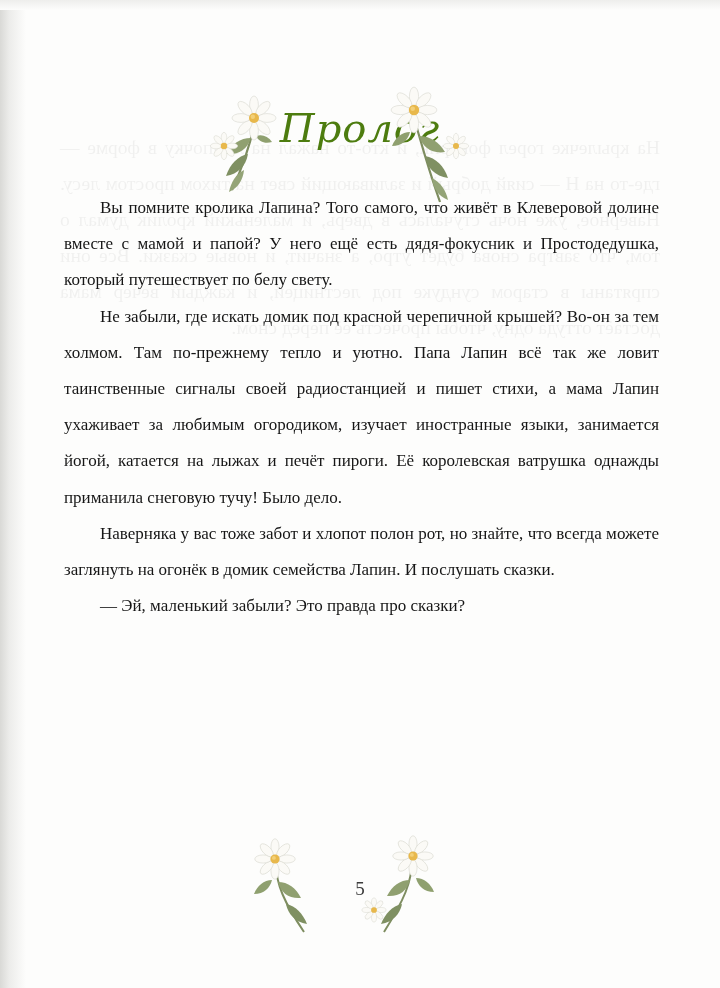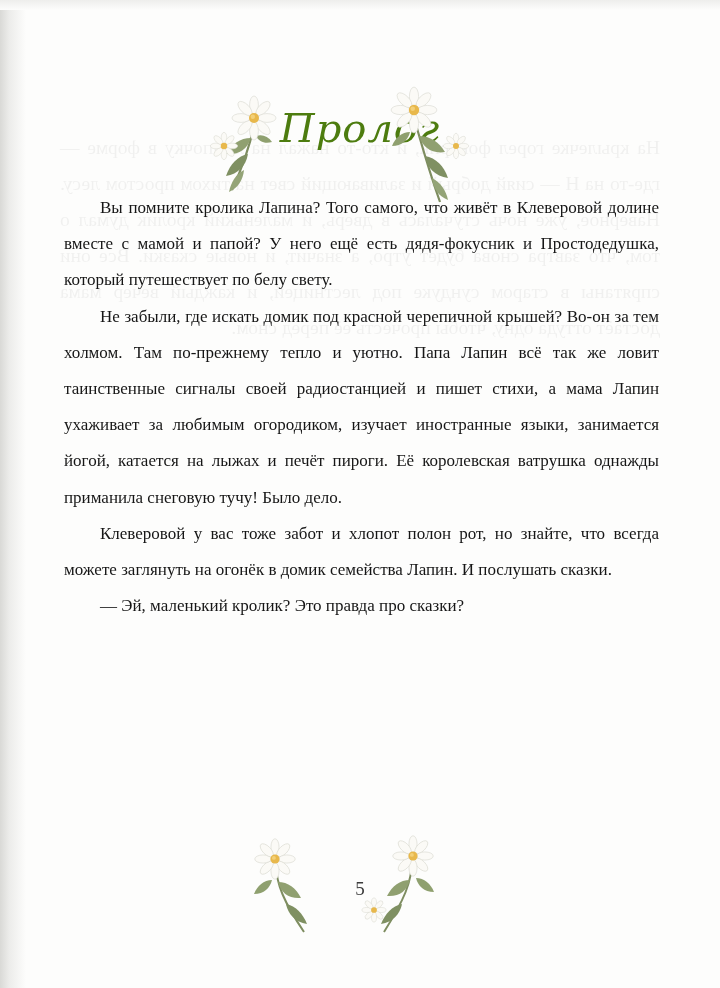--- a/index.html
+++ b/index.html
@@ -233,22 +233,22 @@
             </g>
             <circle cx="0" cy="0" r="5.2" fill="#e8b84b"></circle>
           </g>
         </g>
       </svg>
     </div>
 
     <div class="body-text">
       <p>Вы помните кролика Лапина? Того самого, что живёт в Клеверовой долине вместе с мамой и папой? У него ещё есть дядя-фокусник и Простодедушка, который путешествует по белу свету.</p>
       <p>Не забыли, где искать домик под красной черепичной крышей? Во-он за тем холмом. Там по-прежнему тепло и уютно. Папа Лапин всё так же ловит таинственные сигналы своей радиостанцией и пишет стихи, а мама Лапин ухаживает за любимым огородиком, изучает иностранные языки, занимается йогой, катается на лыжах и печёт пироги. Её королевская ватрушка однажды приманила снеговую тучу! Было дело.</p>
-      <p>Клеверовой у вас тоже забот и хлопот полон рот, но знайте, что всегда можете заглянуть на огонёк в домик семейства Лапин. И послушать сказки.</p>
-      <p class="dialogue">— Эй, маленький кролик? Это правда про сказки?</p>
+      <p>Наверняка у вас тоже забот и хлопот полон рот, но знайте, что всегда можете заглянуть на огонёк в домик семейства Лапин. И послушать сказки.</p>
+      <p class="dialogue">— Эй, маленький забыли? Это правда про сказки?</p>
     </div>
   </div>
 
   <div class="footer">
     <svg class="footer-flower-left" viewBox="0 0 110 105">
       <g>
         <path d="M48 28 C48 48, 56 66, 76 96" stroke="#7e8d60" stroke-width="2" fill="none"></path>
         <path d="M50 46 C60 46, 68 52, 73 62 C61 63, 53 57, 50 46 Z" fill="#90a070"></path>
         <path d="M58 68 C68 70, 75 78, 79 88 C67 86, 60 78, 58 68 Z" fill="#7f9062"></path>
         <path d="M44 44 C36 44, 29 50, 26 58 C36 58, 42 52, 44 44 Z" fill="#8fa06f"></path>

